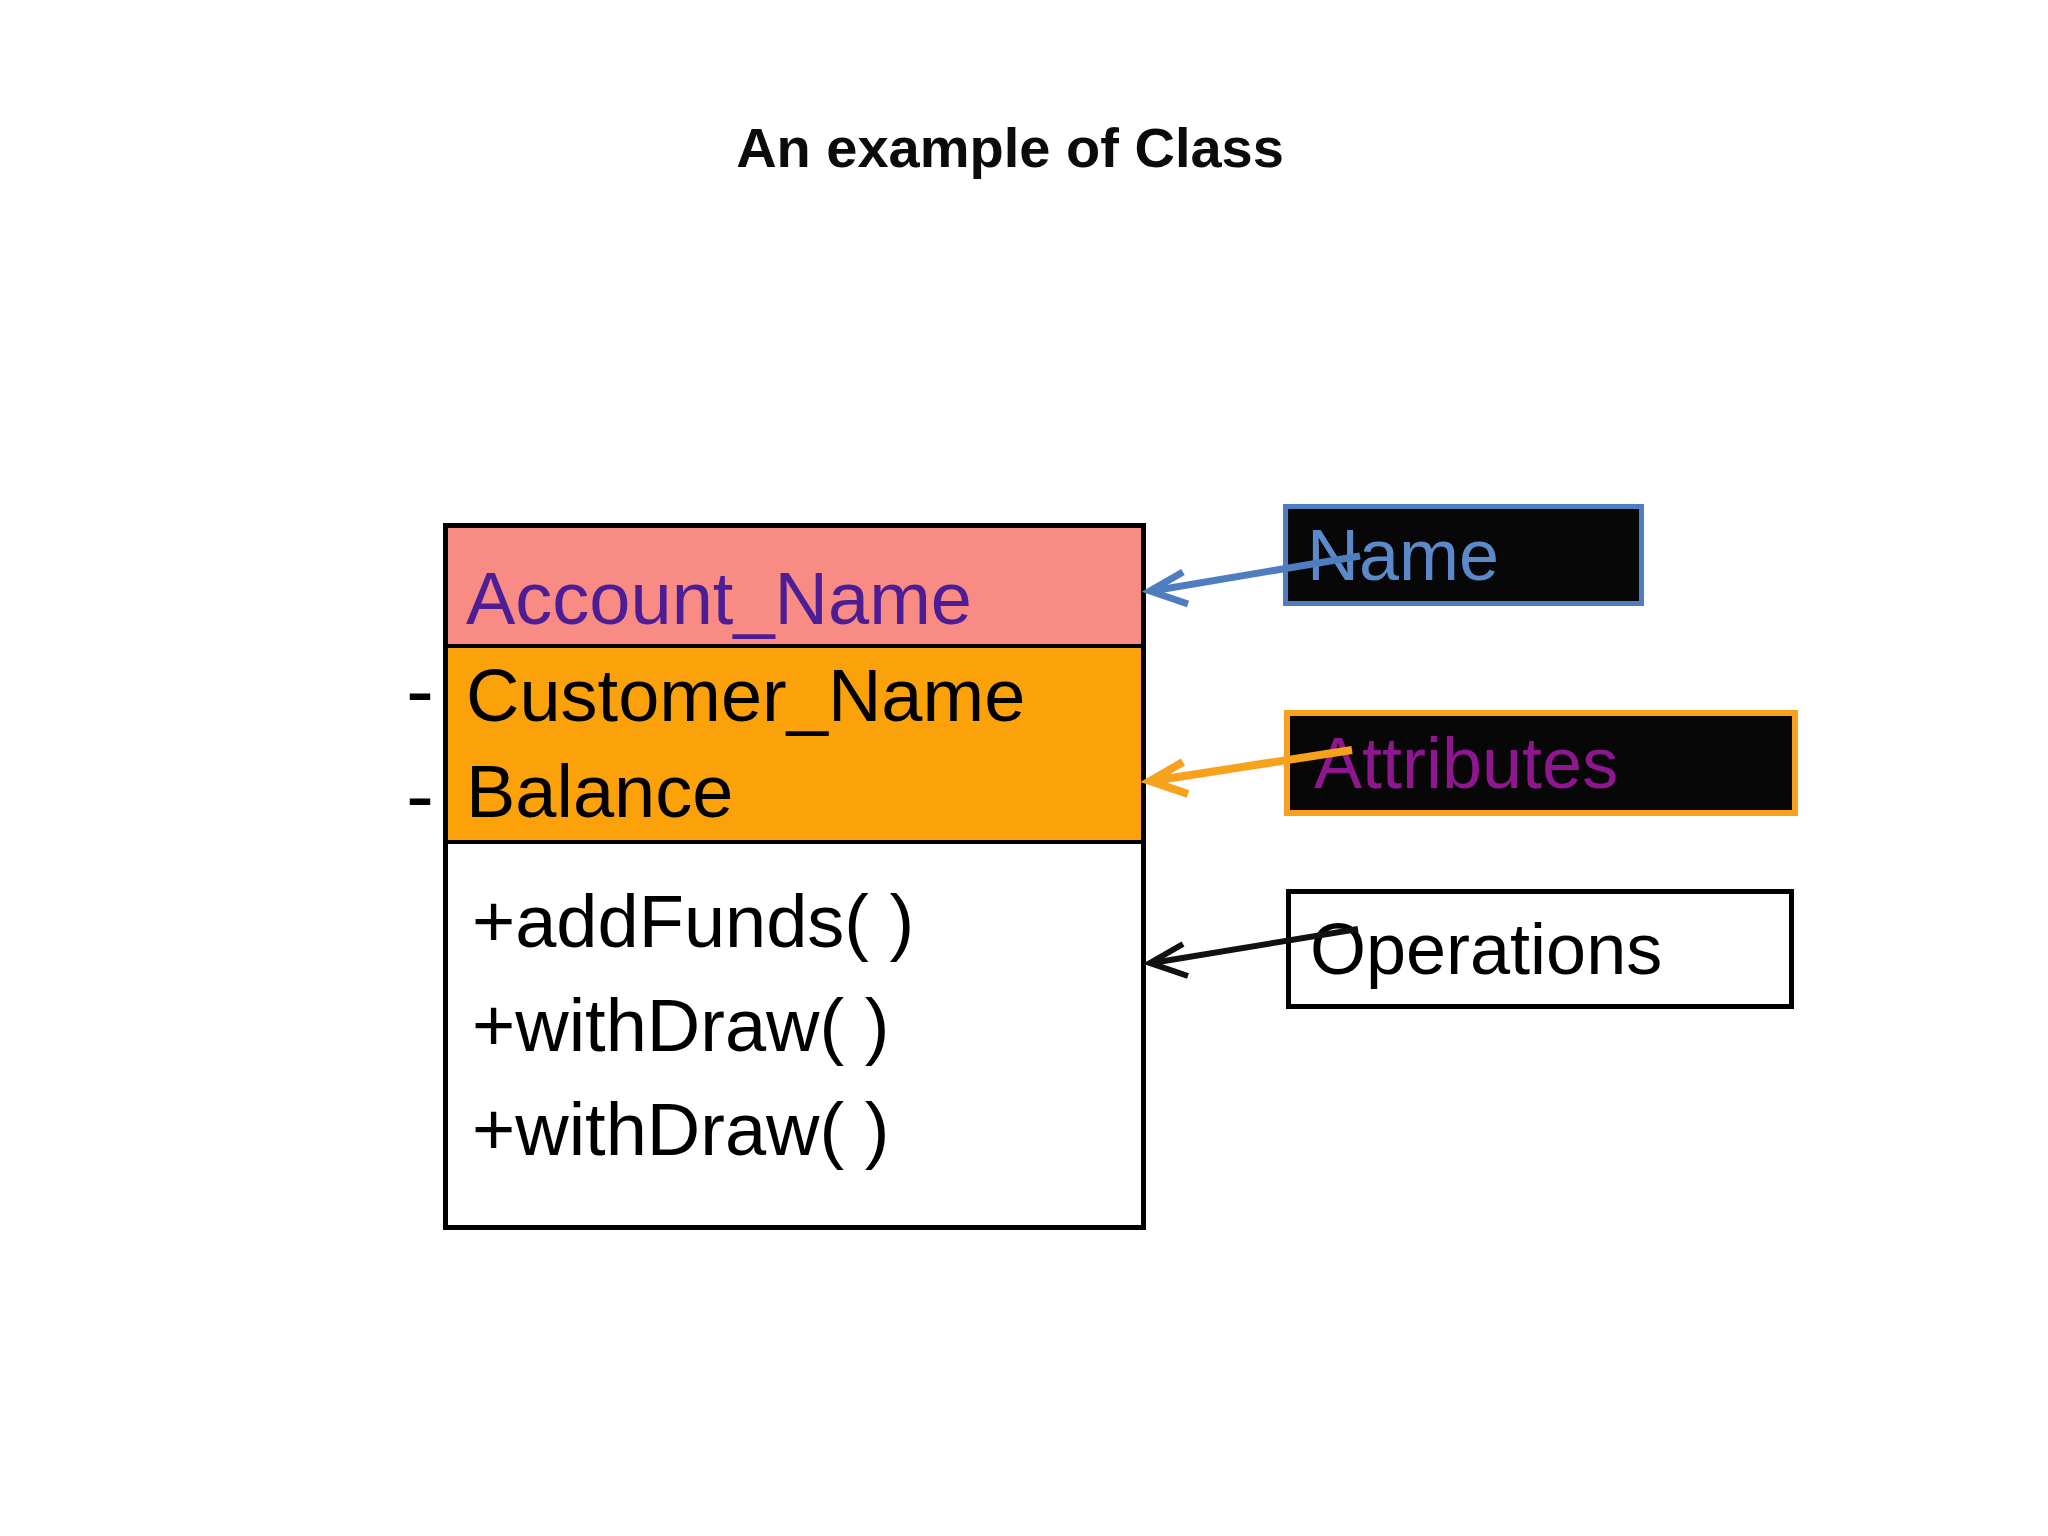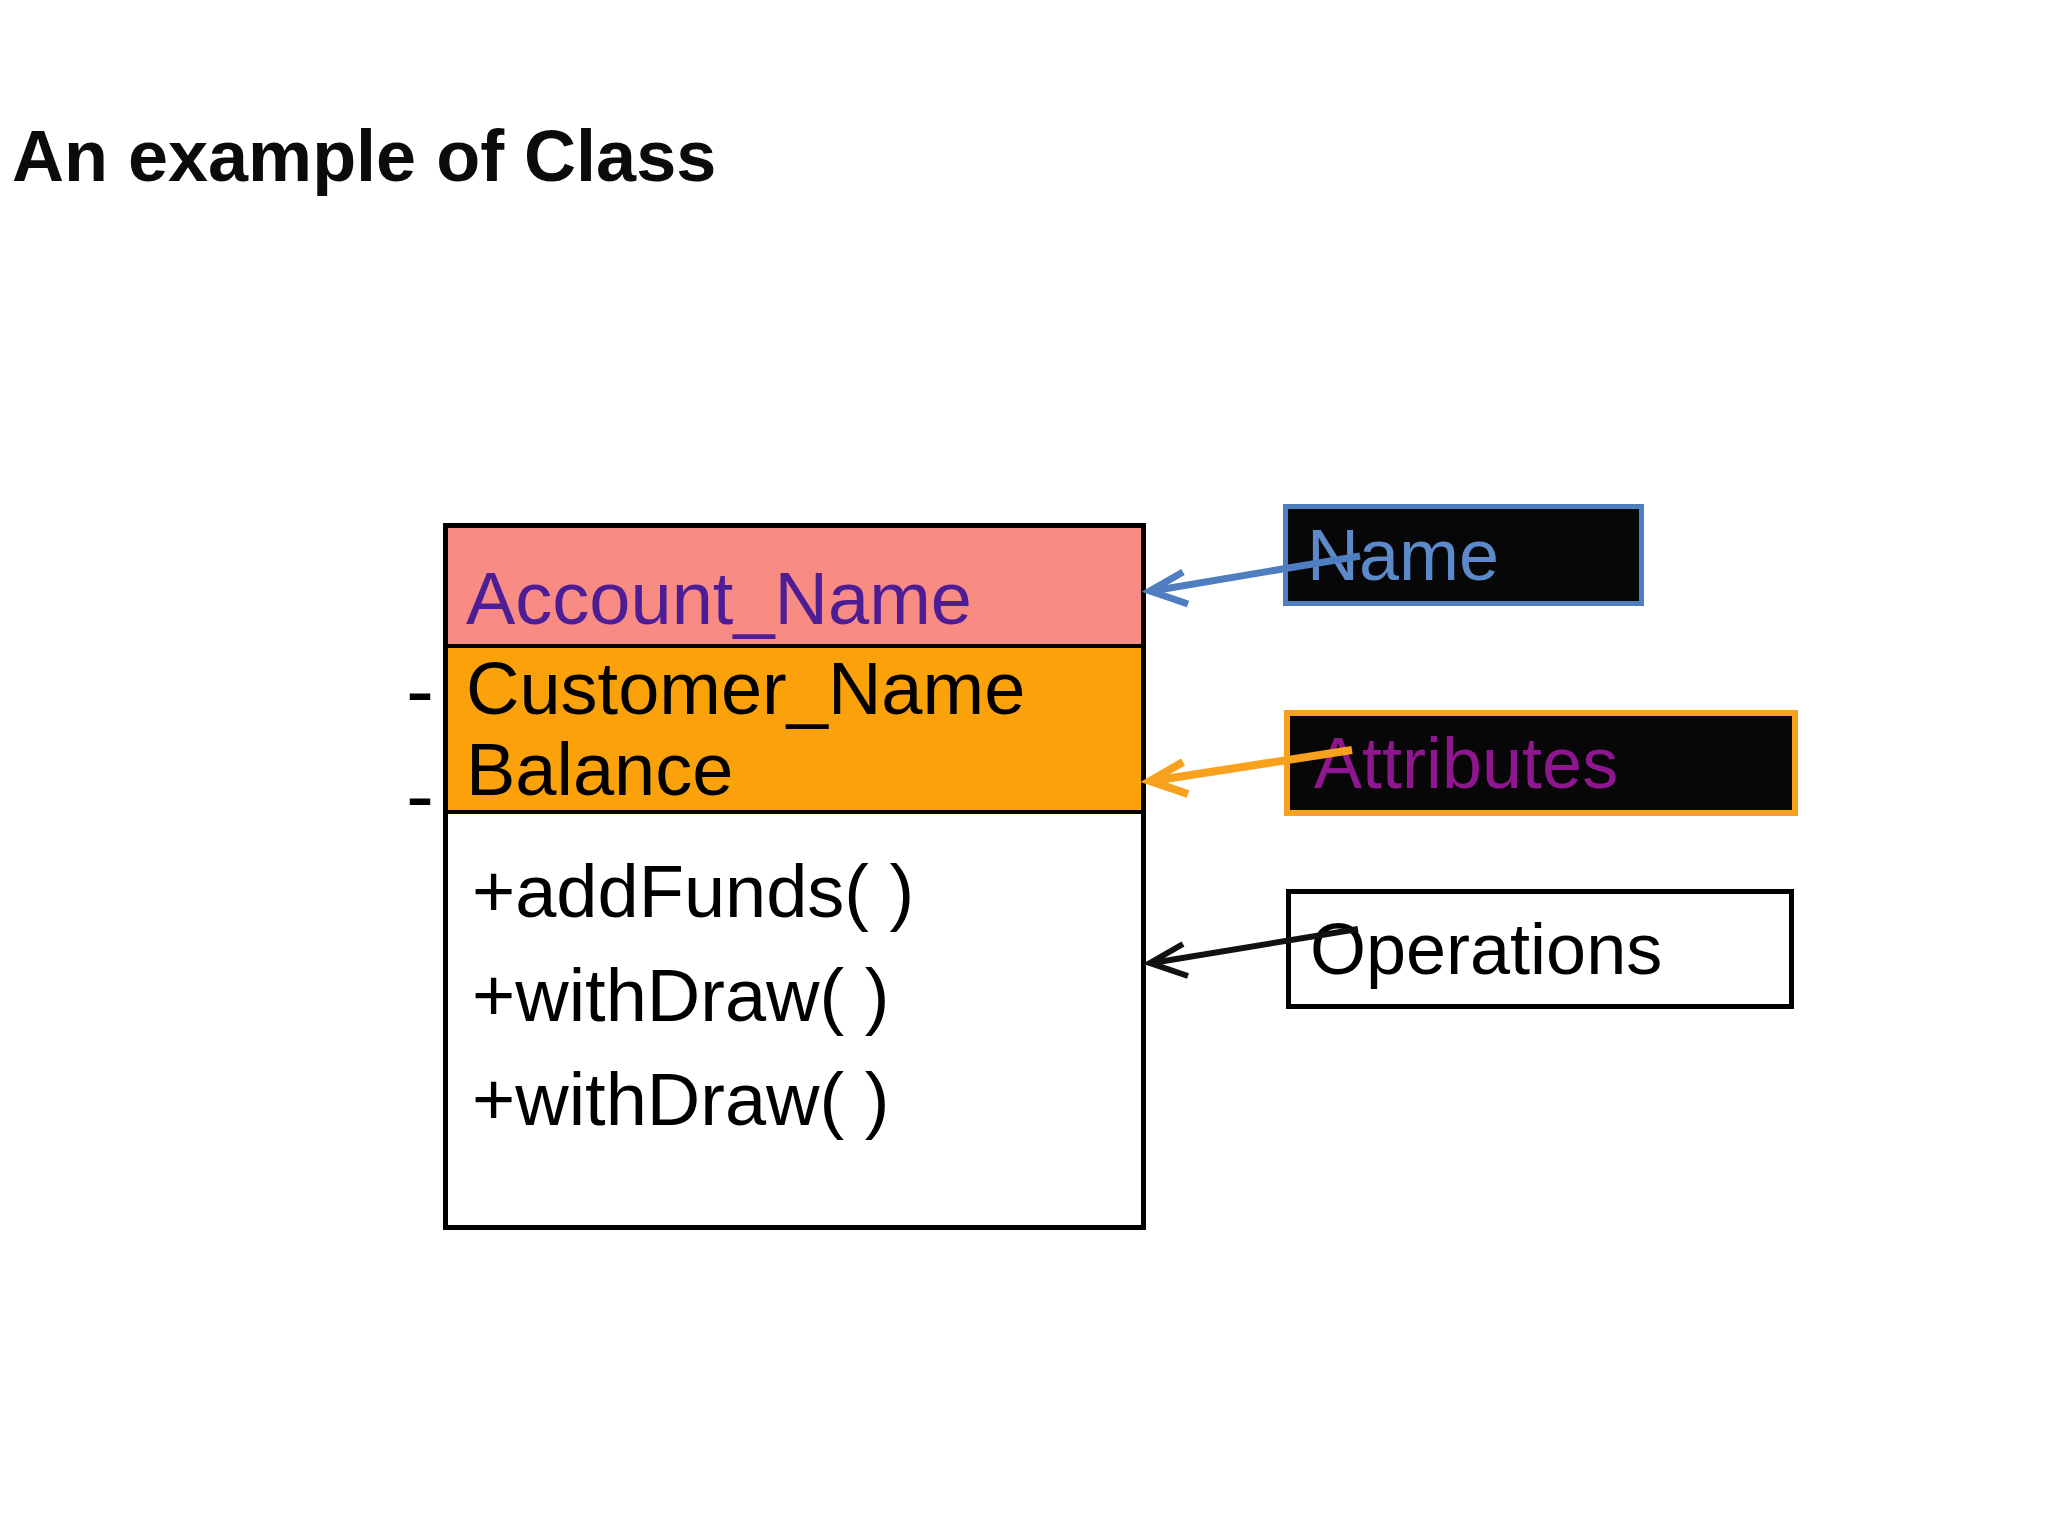--- a/index.html
+++ b/index.html
@@ -8,23 +8,24 @@
     width: 2048px;
     height: 1536px;
     background: #ffffff;
     font-family: "Liberation Sans", sans-serif;
     overflow: hidden;
   }
 
   
   .slide-title {
     position: absolute;
-    left: 12px; top: 120px;
+    left: 0; top: 120px;
     width: 2020px;
-    font-size: 72px;
+    text-align: center;
+    font-size: 56px;
     font-weight: bold;
     color: #0b0b0b;
     line-height: 1.0;
   }
 
   
   .class-box {
     position: absolute;
     left: 443px; top: 523px;
     width: 703px; height: 707px;
@@ -37,21 +38,21 @@
     background: #F98B85;
     display: flex;
     align-items: flex-end;
     padding: 0 0 8px 18px;
     box-sizing: border-box;
     font-size: 74px;
     line-height: 1.0;
     color: #4c1d95;
   }
   .comp-attrs {
-    height: 166px;
+    height: 196px;
     background: #FBA20B;
     border-top: 4px solid #000;
     box-sizing: border-box;
     display: flex;
     flex-direction: column;
     color: #000;
   }
   .attr-row {
     height: 99px;
     display: flex;

